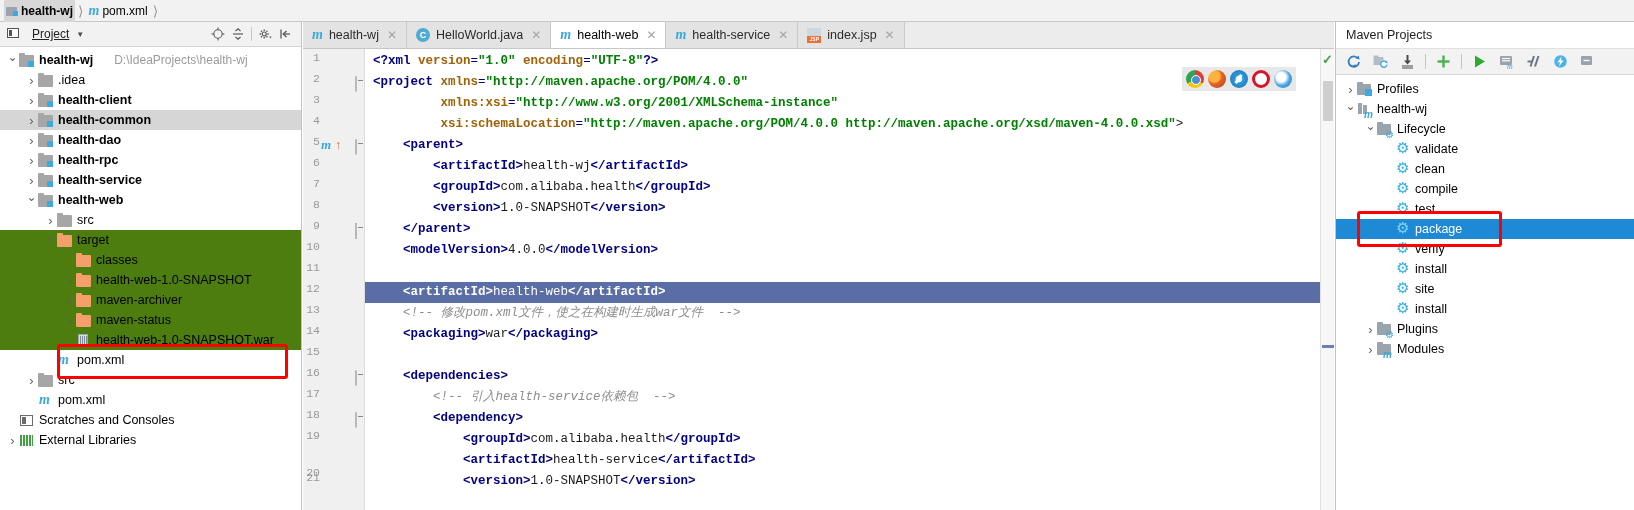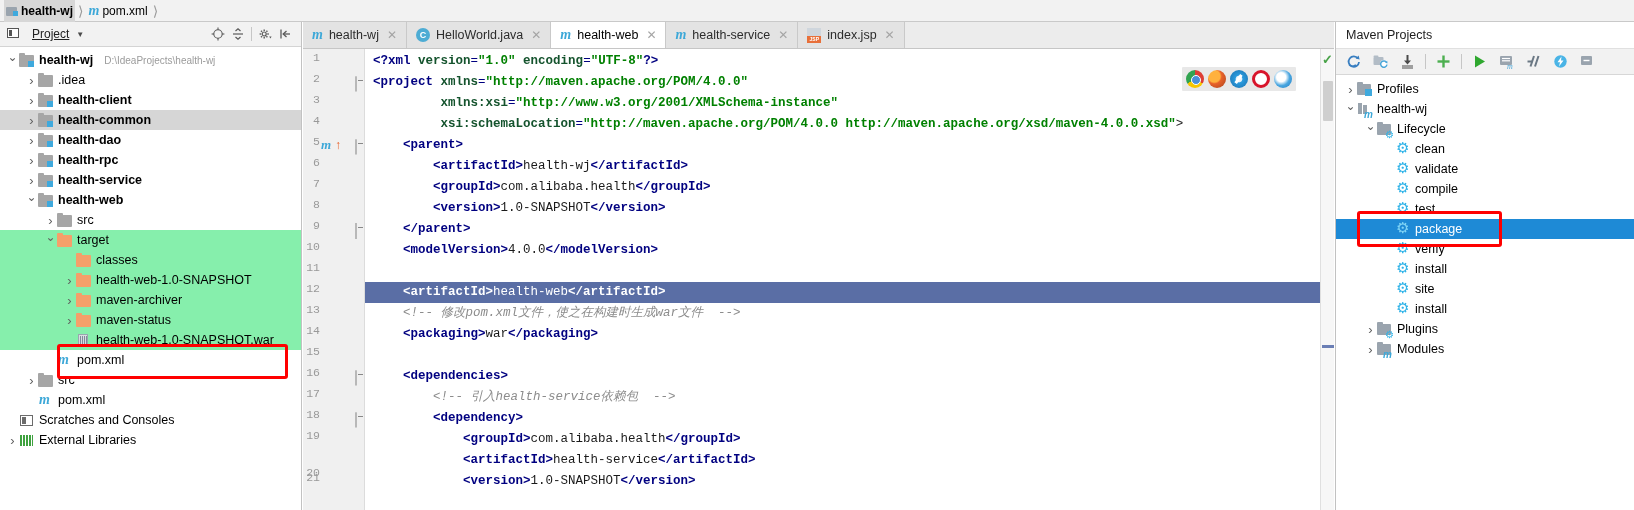--- a/index.html
+++ b/index.html
@@ -39,28 +39,28 @@
   }
   .proj-label { font-size: 12px; color: #222; margin-left: 6px; text-decoration: underline; }
   .proj-caret { margin-left: 7px; color: #4a4a4a; font-size: 8px; }
   .tb-spacer { flex: 1; }
   .tb-icon { width: 20px; height: 20px; display:flex; align-items:center; justify-content:center; color:#5a5a5a;}
   .tb-divider { width:1px; height:14px; background:#c6c6c6; margin:0 3px;}
 
   .tree { position: absolute; top: 26px; left: 0; right: 0; bottom: 0; overflow: hidden; padding-top: 2px;}
   .row { height: 20px; display: flex; align-items: center; white-space: nowrap; position: relative; }
   .row.sel { background: #d6d6d6; }
-  .row.target-hl { background: #86efac; }
+  .row.target-hl { background: #4d7c0f; }
   .arrow { width: 13px; text-align: center; color: #5f5f5f; font-size: 9px; flex: 0 0 13px; }
   .arrow.open::before { content: "\2304"; position: relative; top:-3px; font-size: 12px;}
   .arrow.closed::before { content: "\203A"; font-size: 13px; }
   .ico { width: 16px; height: 16px; margin-right: 4px; flex: 0 0 16px; position: relative; }
   .lbl { font-size: 12.5px; color: #000; }
   .lbl.b { font-weight: bold; }
-  .sub { font-size: 10px; color: #9b9b9b; margin-left: 11px; }
+  .sub { font-size: 12px; color: #9b9b9b; margin-left: 21px; }
 
   
   .f-gray, .f-orange, .f-mod {
     width: 15px; height: 12px; border-radius: 1px; position: absolute; top: 3px; left:0;
   }
   .f-gray { background: #a6a6a6; }
   .f-gray::before { content:""; position:absolute; top:-2px; left:0; width:6px; height:3px; background:#a6a6a6; border-radius:1px 1px 0 0;}
   .f-orange { background: #f5a06a; }
   .f-orange::before { content:""; position:absolute; top:-2px; left:0; width:6px; height:3px; background:#f5a06a; border-radius:1px 1px 0 0;}
   .f-blue::after { content:""; position:absolute; right:0; bottom:0; width:6px; height:6px; background:#3ea9dd; }
@@ -100,21 +100,21 @@
   .fold .box { width: 9px; height: 9px; border: 1px solid #b8b8b8; background:#f7f7f7; position:relative;}
   .fold .box::after{content:""; position:absolute; left:2px; top:3px; width:5px; height:1px; background:#888;}
   .fold.tri .box{ border-radius: 0 0 4px 4px; }
 
   .code { position: relative; flex: 1; background: #fff; overflow: hidden;
           font-family: "Liberation Mono", monospace; font-size: 12.5px; white-space: pre; }
   .cl { position: absolute; left: 0; height: 21px; line-height: 21px; }
   .hl-line { position:absolute; left:0; right:0; height:21px; background:#5a6ea5; }
   .tagname { color: #000080; font-weight: bold; }
   .punct { color: #000080; }
-  .attr { color: #14532d; font-weight: bold; }
+  .attr { color: #a16207; font-weight: bold; }
   .str { color: #008000; font-weight: bold; }
   .cmt { color: #8c8c8c; font-style: italic; }
   .pi { color: #000080; font-weight: bold; }
 
   .browser-bar { position: absolute; right: 38px; top: 18px; height: 24px; background:#e8e8e8;
                  display:flex; align-items:center; padding: 0 4px; gap: 4px; border-radius:1px;}
   .bicon { width: 18px; height: 18px; border-radius: 50%; }
   .bi-chrome { background: conic-gradient(#de3e35 0 33%, #f7c600 0 66%, #31a350 0 100%); position:relative;}
   .bi-chrome::after{content:"";position:absolute;left:5px;top:5px;width:8px;height:8px;border-radius:50%;background:#4a90d9;border:1px solid #fff;}
   .bi-firefox { background: radial-gradient(circle at 35% 35%, #ffb13d 0 35%, #e8622a 45%, #a8421d 100%); }
@@ -567,27 +567,27 @@
           <span class="arrow open"></span>
           <span class="mfolder badge-gear">
             <span class="fb"></span>
           </span>
           <span class="lbl">Lifecycle</span>
         </div>
         <div class="mrow">
           <span style="width:48px;flex:0 0 48px"></span>
           <span class="arrow"></span>
           <span class="gear"></span>
+          <span class="lbl">validate</span>
+        </div>
+        <div class="mrow">
+          <span style="width:48px;flex:0 0 48px"></span>
+          <span class="arrow"></span>
+          <span class="gear"></span>
           <span class="lbl">clean</span>
-        </div>
-        <div class="mrow">
-          <span style="width:48px;flex:0 0 48px"></span>
-          <span class="arrow"></span>
-          <span class="gear"></span>
-          <span class="lbl">validate</span>
         </div>
         <div class="mrow">
           <span style="width:48px;flex:0 0 48px"></span>
           <span class="arrow"></span>
           <span class="gear"></span>
           <span class="lbl">compile</span>
         </div>
         <div class="mrow">
           <span style="width:48px;flex:0 0 48px"></span>
           <span class="arrow"></span>

